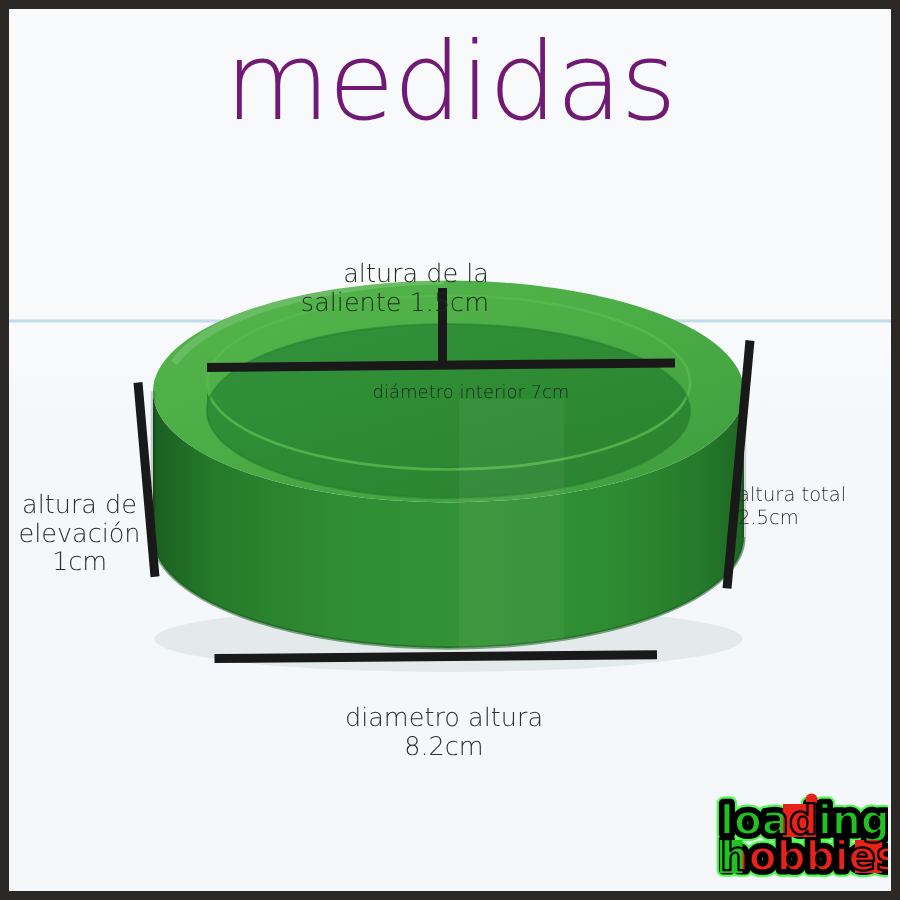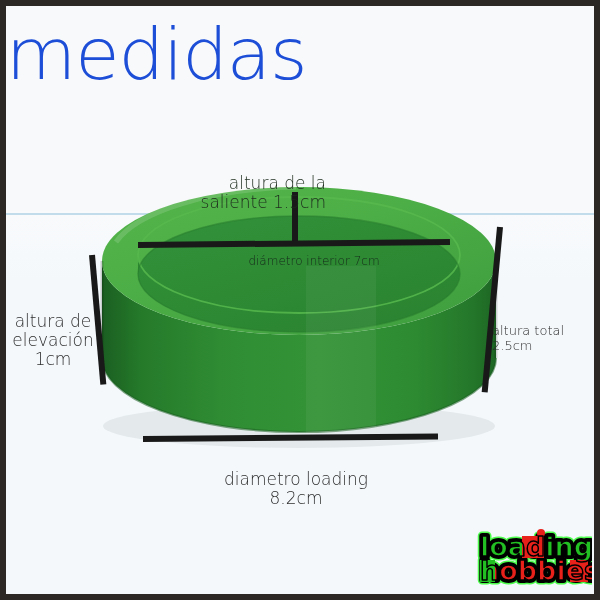--- a/index.html
+++ b/index.html
@@ -62,25 +62,26 @@
     left: 0; top: 207px;
     width: 100%; height: 2px;
     background: rgba(150,195,220,0.55);
   }
   
   .title {
     position: absolute;
     left: 0;
     top: 12px;
     width: 588px;
+    text-align: center;
     font-family: "DejaVu Sans", sans-serif;
     font-size: 72px;
     font-weight: 300;
     letter-spacing: -1px;
-    color: #1d4ed8;
+    color: #701a75;
     line-height: 1;
     z-index: 30;
   }
   
   .obj {
     position: absolute;
     left: 0; top: 0;
     width: 588px; height: 588px;
     z-index: 10;
   }
@@ -114,21 +115,21 @@
     font-size: 12px;
     color: #16281a;
   }
   .lbl-total {
     left: 486px; top: 318px;
     width: 104px;
     text-align: left;
     font-size: 13px;
   }
   .lbl-elev {
-    left: 2px; top: 306px;
+    left: 2px; top: 322px;
     width: 90px;
     text-align: center;
     font-size: 17px;
   }
   .lbl-externo {
     left: 180px; top: 464px;
     width: 220px;
     text-align: center;
     font-size: 17px;
   }
@@ -238,21 +239,21 @@
 
     <div class="lbl lbl-interior">diámetro interior 7cm</div>
 
     <div class="lbl lbl-total">altura total
 2.5cm</div>
 
     <div class="lbl lbl-elev">altura de
 elevación
 1cm</div>
 
-    <div class="lbl lbl-externo">diametro loading
+    <div class="lbl lbl-externo">diametro altura
 8.2cm</div>
 
     <div class="title">medidas</div>
 
     <div class="logo">
       <svg viewBox="0 0 118 62" width="118" height="62">
         <g font-family="DejaVu Sans, sans-serif" font-weight="bold" font-size="27" stroke-linejoin="round" text-anchor="start">
 
           <text x="6" y="28" stroke="#4dfc4d" stroke-width="9" fill="#4dfc4d">loading</text>
           <text x="6" y="52" stroke="#4dfc4d" stroke-width="9" fill="#4dfc4d">hobbies</text>

